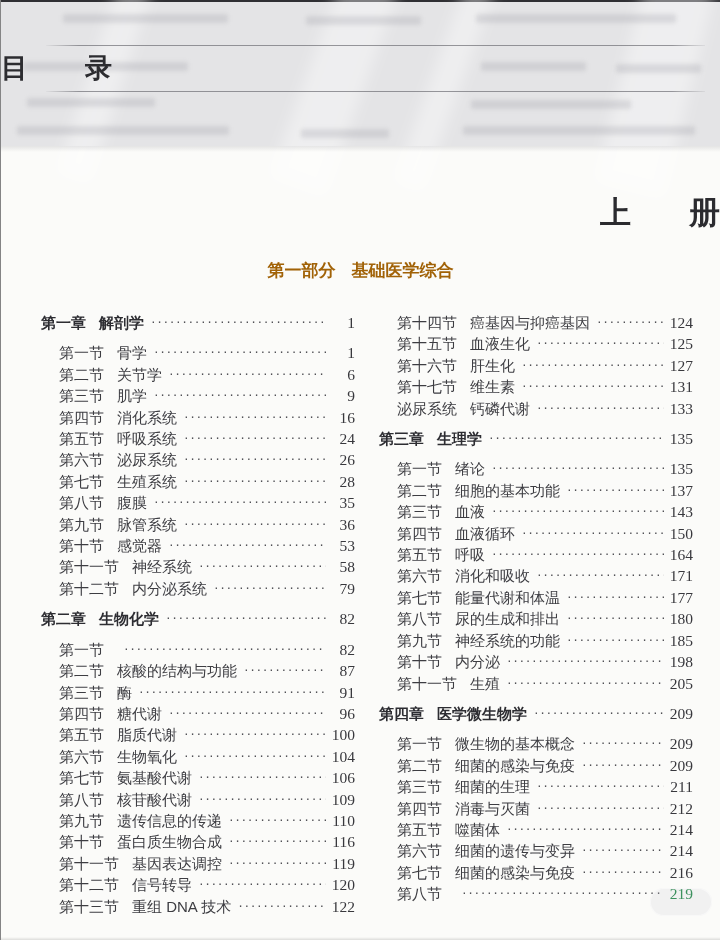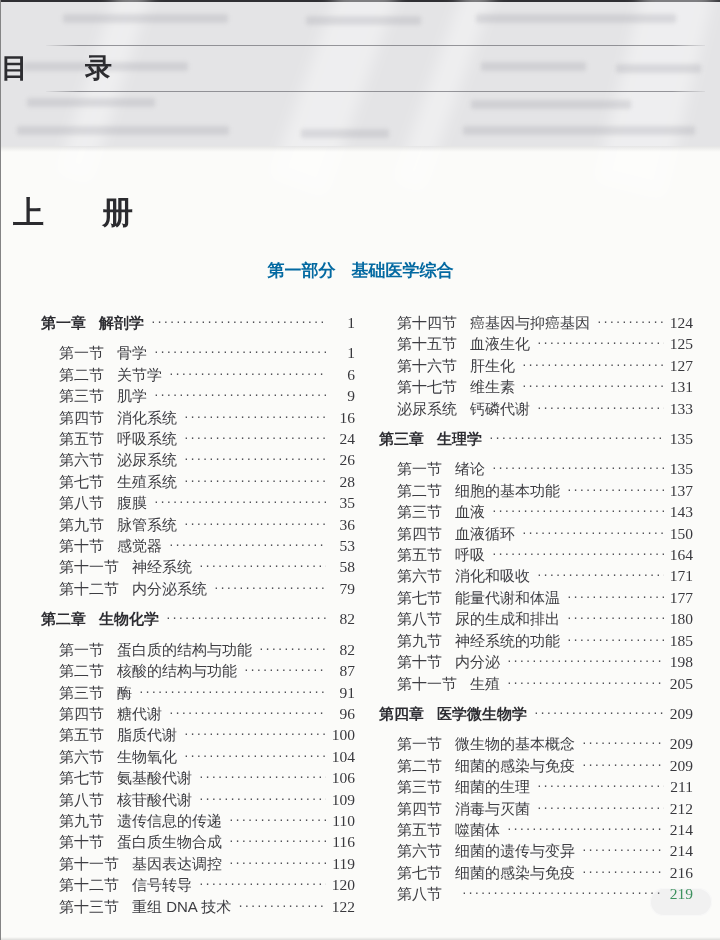--- a/index.html
+++ b/index.html
@@ -28,25 +28,25 @@
   .rule-top { top:43px; }
   .rule-bottom { top:89px; }
   .header-title {
     position:absolute; top:48px; left:0; width:100%; text-align:left;
     font-size:27px; font-weight:bold; color:#2c2c30; letter-spacing:1px;
   }
   .tgap { display:inline-block; width:56px; }
 
   
   .body { position:absolute; top:146px; left:0; right:0; bottom:0; }
-  .volume-title { margin:46px 12px 0; text-align:left; font-size:31px;
+  .volume-title { margin:46px 0 0; text-align:right; font-size:31px;
     font-weight:bold; color:#2b2b2f; }
   .vgap { display:inline-block; width:58px; }
   .part-title { margin:25px 0 0; text-align:center; font-size:17px;
-    font-weight:bold; color:#0369a1; }
+    font-weight:bold; color:#a16207; }
   .pgap { display:inline-block; width:16px; }
 
   .toc { display:flex; margin:21px 27px 0 40px; gap:24px; }
   .col { flex:1 1 0; min-width:0; padding-top:9px; }
 
   .entry { display:flex; align-items:center; line-height:21.4px;
     font-size:15px; color:#3d3d42; white-space:nowrap; }
   .entry .label { flex:none; margin-right:13px; }
   .entry.section { padding-left:18px; }
   .entry.chapter { font-weight:bold; color:#2d2d32; padding-top:9px; padding-bottom:9px; }
@@ -178,21 +178,20 @@
     <span class="pagenum">79</span>
   </div>
           <div class="entry chapter">
     <span class="label">第二章</span>
     <span class="title">生物化学</span>
     <span class="leader">····································································································</span>
     <span class="pagenum">82</span>
   </div>
           <div class="entry section">
     <span class="label">第一节</span>
-    <span class="title">蛋白质的结构与功能</span>
     <span class="leader">····································································································</span>
     <span class="pagenum">82</span>
   </div>
           <div class="entry section">
     <span class="label">第二节</span>
     <span class="title">核酸的结构与功能</span>
     <span class="leader">····································································································</span>
     <span class="pagenum">87</span>
   </div>
           <div class="entry section">

